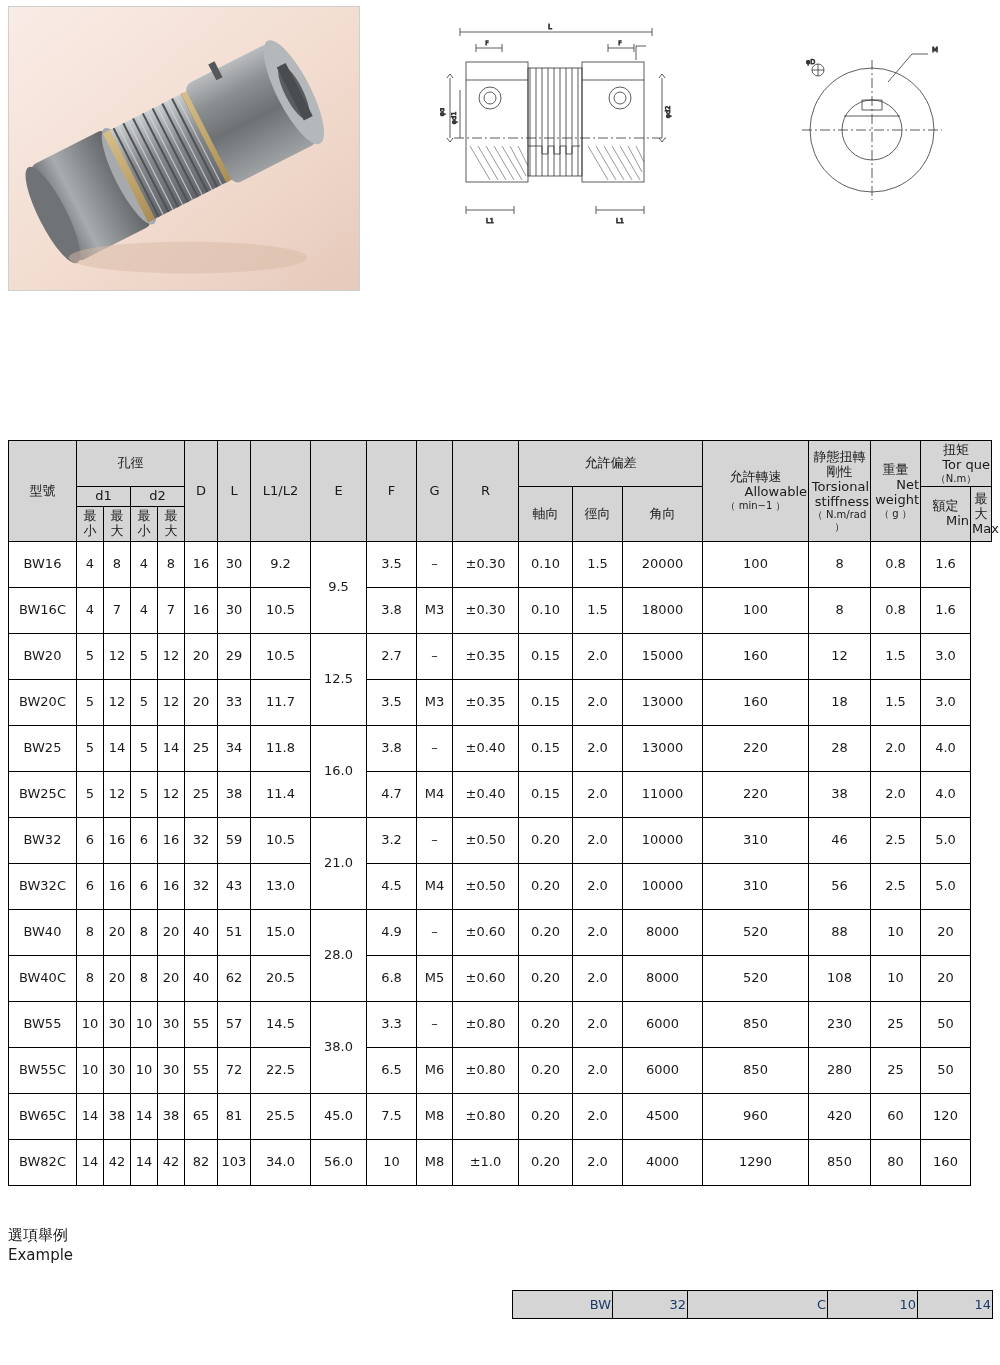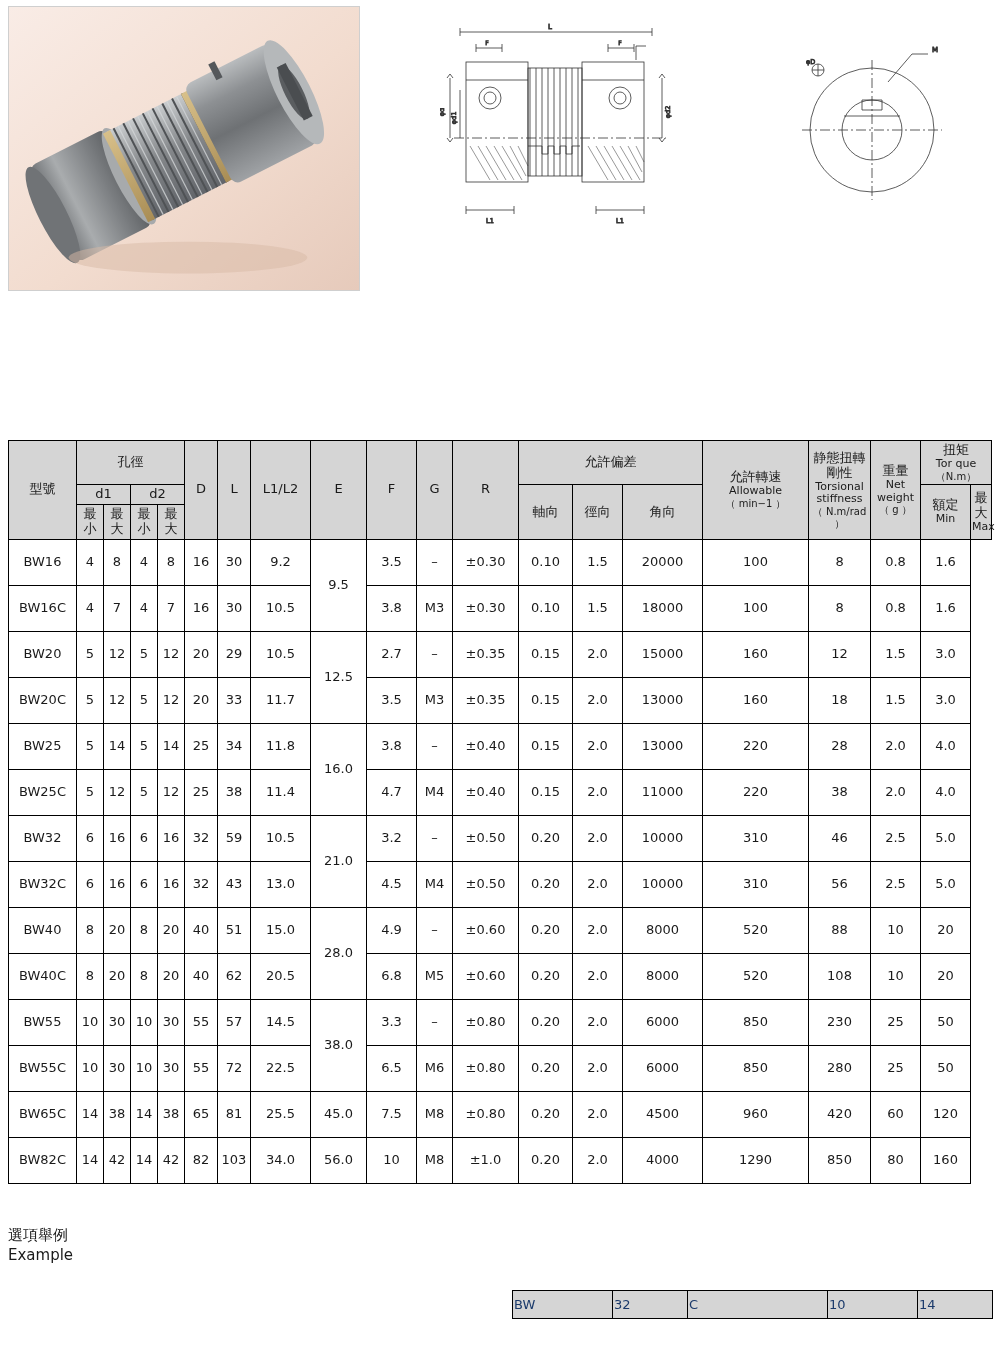--- a/index.html
+++ b/index.html
@@ -45,35 +45,35 @@
     line-height: 1.15;
   }
   table.spec thead th {
     background: #d5d5d5;
     font-weight: normal;
     font-size: 13px;
   }
   table.spec tbody td { height: 46px; background: #fff; }
   table.spec tbody tr td:first-child { text-align: center; font-size: 13px; }
   .small { font-size: 10px; }
-  .en { font-size: 11px; }
+  .en { font-size: 13px; text-align: right; }
 
   
   .example-label {
     position:absolute; left: 8px; top: 1225px;
     font-size: 15px; line-height: 1.35;
   }
   .example-label div { white-space: nowrap; }
 
   .ex-wrap { position:absolute; left: 512px; top: 1290px; width: 480px; }
   table.ex {
     border-collapse: collapse; width: 480px; table-layout: fixed;
     font-size: 13px;
   }
-  table.ex td { border:1px solid #000; text-align:left; vertical-align:middle; }
+  table.ex td { border:1px solid #000; text-align:right; vertical-align:middle; }
   table.ex tr.head td { background:#d5d5d5; height: 28px; color:#1b3a6b; }
   table.ex tr.body td { height: 36px; background:#fff; }
   .ex-note { font-size: 9.5px; line-height: 1.15; }
 </style>
 </head>
 <body>
 
 <div class="top-area">
 
   <div class="photo-box">

